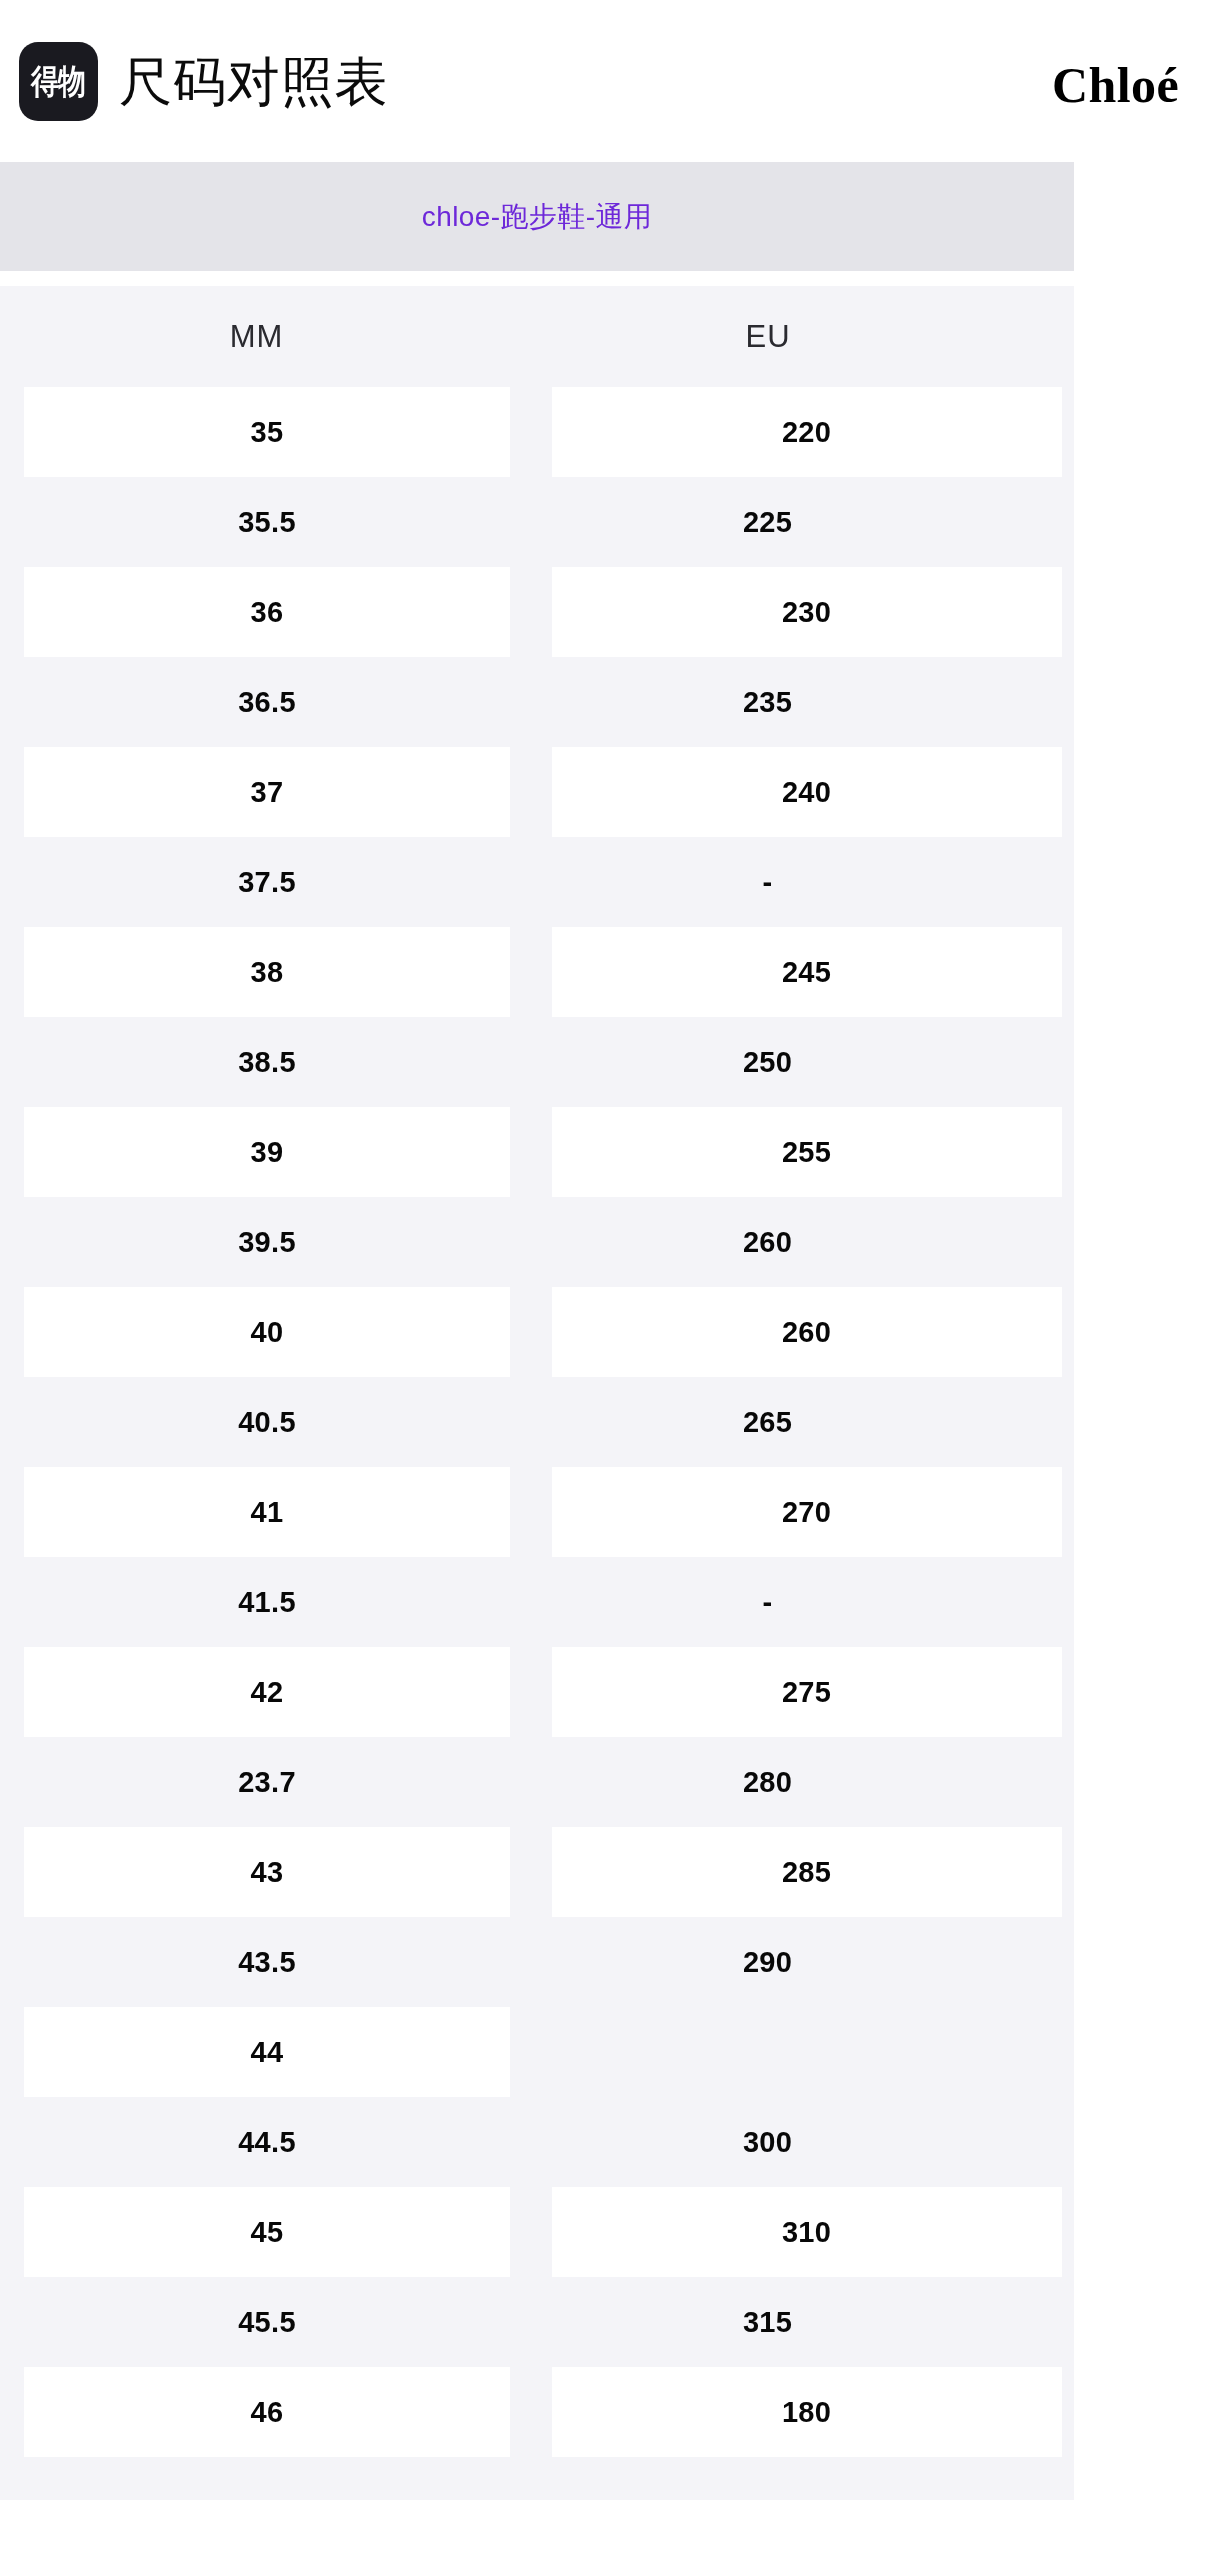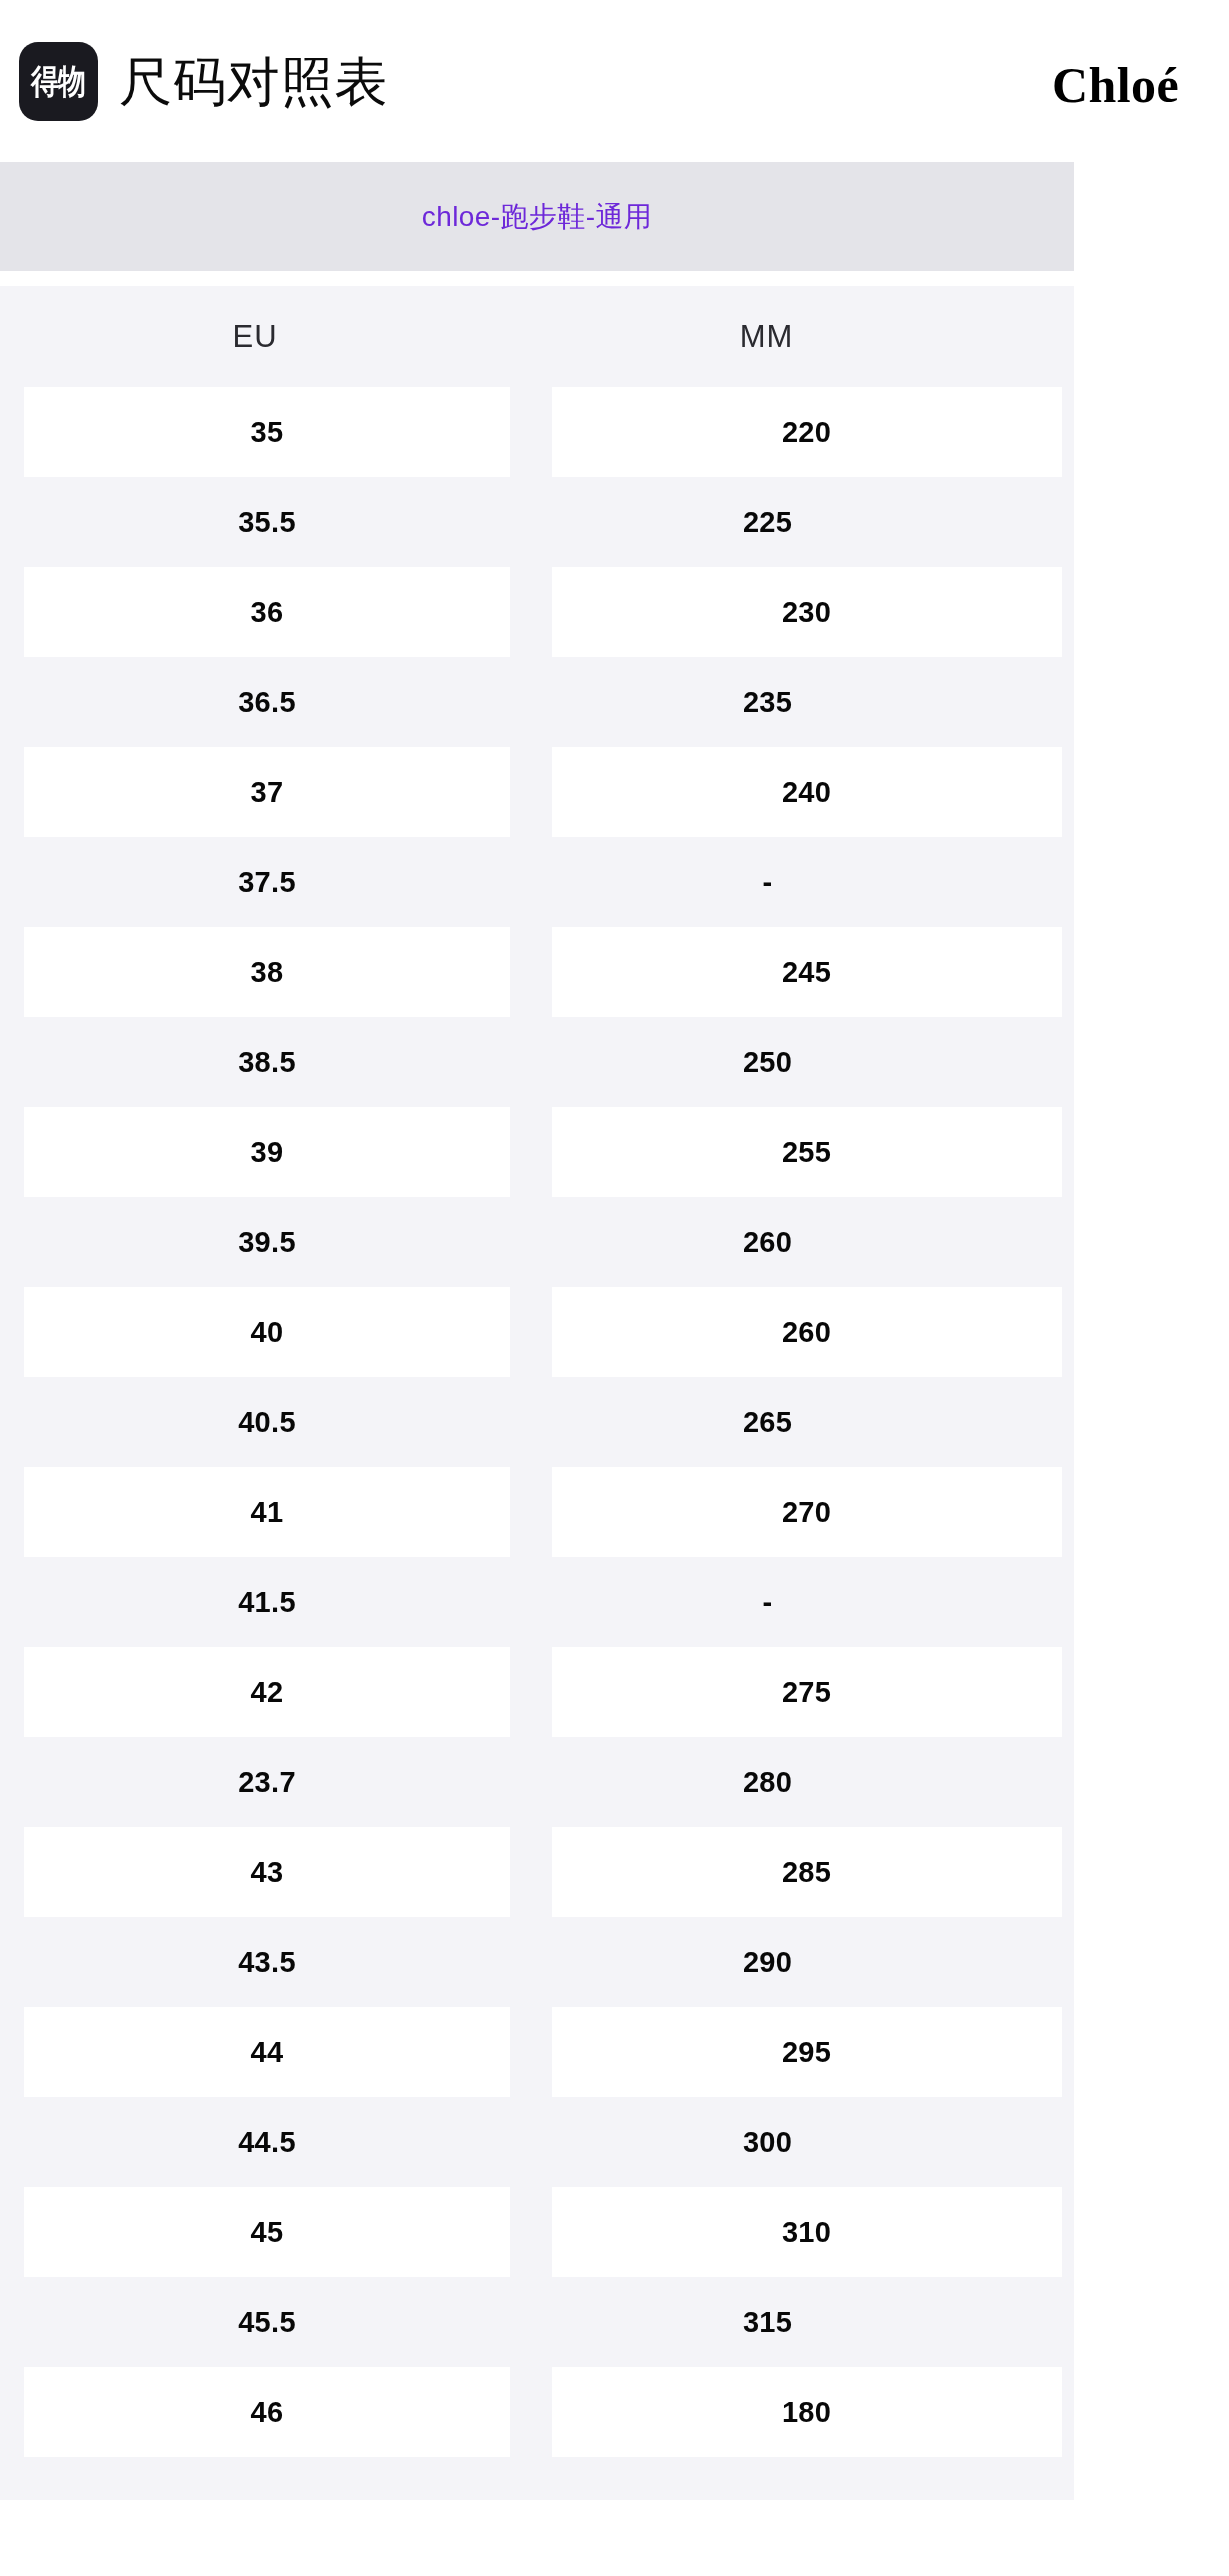--- a/index.html
+++ b/index.html
@@ -195,22 +195,22 @@
 
   <section class="table-wrap">
 
     <div class="table-title">
       <span class="table-title-text">chloe-跑步鞋-通用</span>
     </div>
 
     <div class="title-gap"></div>
 
     <div class="thead">
+      <div class="th th-mm">MM</div>
       <div class="th th-eu">EU</div>
-      <div class="th th-mm">MM</div>
     </div>
 
     <div class="rows" id="table-rows">
         <div class="row plain">
           <div class="cell cell-eu">35</div>
           <div class="cell cell-mm">220</div>
         </div>
         <div class="row striped">
           <div class="cell cell-eu">35.5</div>
           <div class="cell cell-mm">225</div>
@@ -274,21 +274,20 @@
         <div class="row plain">
           <div class="cell cell-eu">43</div>
           <div class="cell cell-mm">285</div>
         </div>
         <div class="row striped">
           <div class="cell cell-eu">43.5</div>
           <div class="cell cell-mm">290</div>
         </div>
         <div class="row plain">
           <div class="cell cell-eu">44</div>
-          <div class="cell cell-mm">295</div>
         </div>
         <div class="row striped">
           <div class="cell cell-eu">44.5</div>
           <div class="cell cell-mm">300</div>
         </div>
         <div class="row plain">
           <div class="cell cell-eu">45</div>
           <div class="cell cell-mm">310</div>
         </div>
         <div class="row striped">

